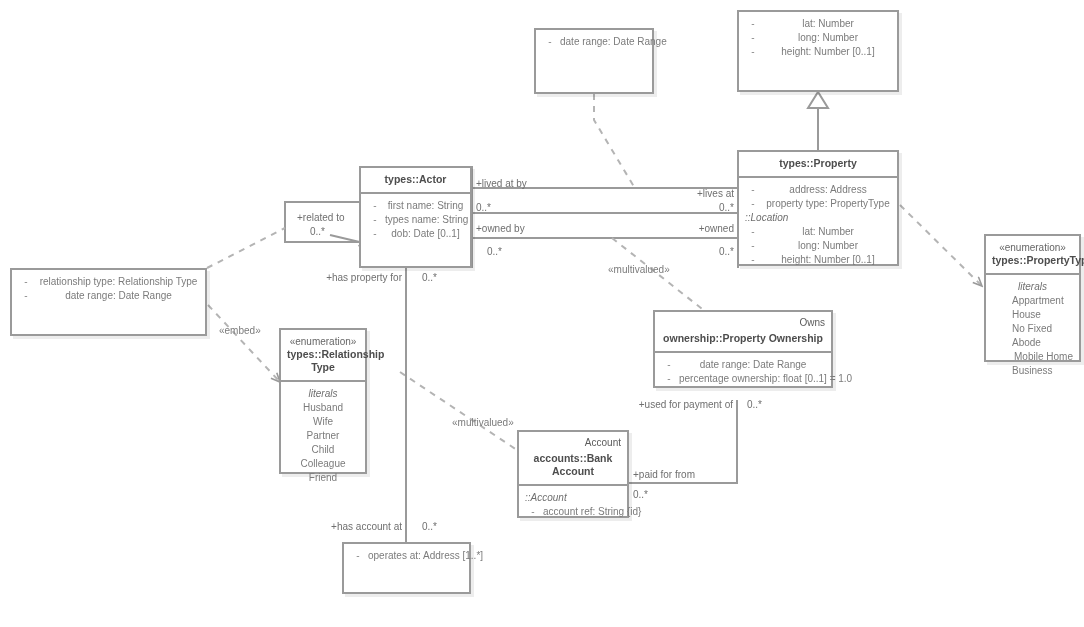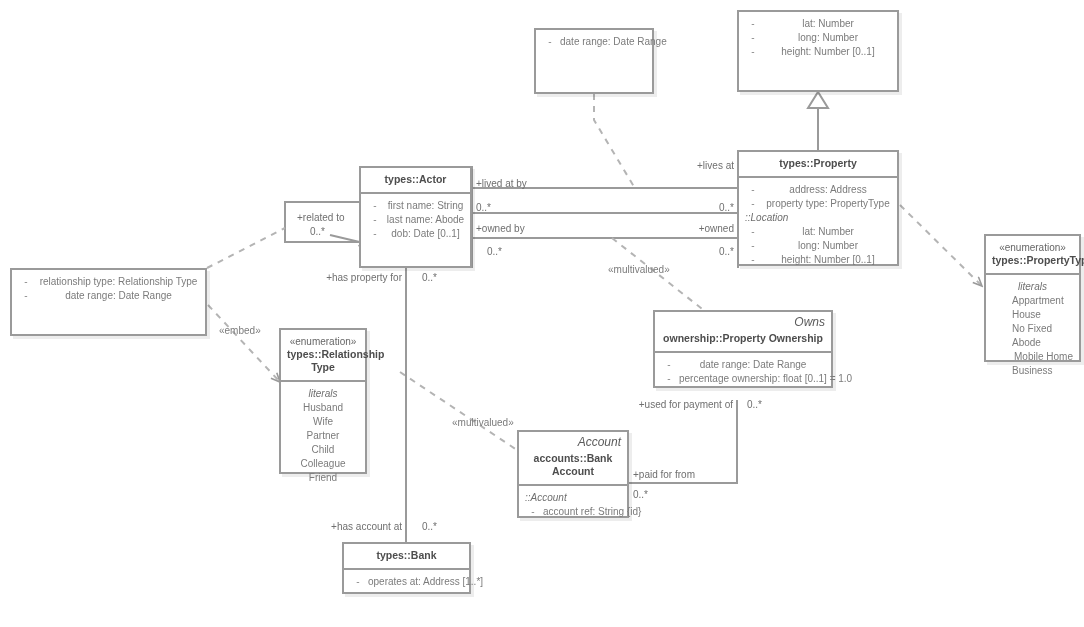--- a/index.html
+++ b/index.html
@@ -23,22 +23,22 @@
     padding:5px 6px 6px 6px;
     text-align:center;
     font-size:10.5px;font-weight:bold;color:#4d4d4d;
     line-height:13px;
     border-bottom:2px solid #9a9a9a;
   }
   .uml .stereo{
     display:block;font-weight:normal;font-size:10px;color:#666;
   }
   .uml .corner{
-    display:block;text-align:right;font-style:italic;font-weight:normal;
-    font-size:12px;color:#5a5a5a;margin:-1px 0 3px 0;
+    display:block;text-align:right;font-weight:normal;
+    font-size:10px;color:#5a5a5a;margin:-1px 0 3px 0;
   }
   .uml .body{
     box-sizing:border-box;
     padding:5px 4px 5px 4px;
     font-size:10px;color:#7b7b7b;line-height:14px;
   }
   .uml .attr{
     display:flex;white-space:nowrap;
   }
   .uml .attr .vis{width:20px;flex:0 0 20px;text-align:center;color:#8a8a8a;}
@@ -188,21 +188,21 @@
     <div class="hdr">
       <span>types::Actor</span>
     </div>
     <div class="body">
       <div class="attr">
         <span class="vis">-</span>
         <span class="txt">first name: String</span>
       </div>
       <div class="attr">
         <span class="vis">-</span>
-        <span class="txt">last name: Abode</span>
+        <span class="txt">types name: String</span>
       </div>
       <div class="attr">
         <span class="vis">-</span>
         <span class="txt">dob: Date [0..1]</span>
       </div>
     </div>
   </div>
 
   <div class="uml" style="left:10px;top:268px;width:197px;height:68px;">
     <div class="body">
@@ -274,38 +274,35 @@
     <div class="body">
       <div class="sect">::Account</div>
       <div class="attr">
         <span class="vis">-</span>
         <span class="txt">account ref: String {id}</span>
       </div>
     </div>
   </div>
 
   <div class="uml" style="left:342px;top:542px;width:129px;height:52px;">
-    <div class="hdr">
-      <span>types::Bank</span>
-    </div>
     <div class="body">
       <div class="attr">
         <span class="vis">-</span>
         <span class="txt">operates at: Address [1..*]</span>
       </div>
     </div>
   </div>
 
   <div class="lbl" style="left:297px;top:212px;">+related to</div>
   <div class="lbl" style="left:310px;top:226px;">0..*</div>
 
   <div class="lbl" style="left:476px;top:178px;">+lived at by</div>
   <div class="lbl" style="left:476px;top:202px;">0..*</div>
 
-  <div class="lbl r" style="left:634px;top:160px;width:100px;">+lives at</div>
+  <div class="lbl r" style="left:634px;top:188px;width:100px;">+lives at</div>
   <div class="lbl r" style="left:634px;top:202px;width:100px;">0..*</div>
 
   <div class="lbl" style="left:476px;top:223px;">+owned by</div>
   <div class="lbl" style="left:487px;top:246px;">0..*</div>
 
   <div class="lbl r" style="left:634px;top:223px;width:100px;">+owned</div>
   <div class="lbl r" style="left:634px;top:246px;width:100px;">0..*</div>
 
   <div class="lbl r" style="left:320px;top:272px;width:82px;">+has property for</div>
   <div class="lbl" style="left:422px;top:272px;">0..*</div>

